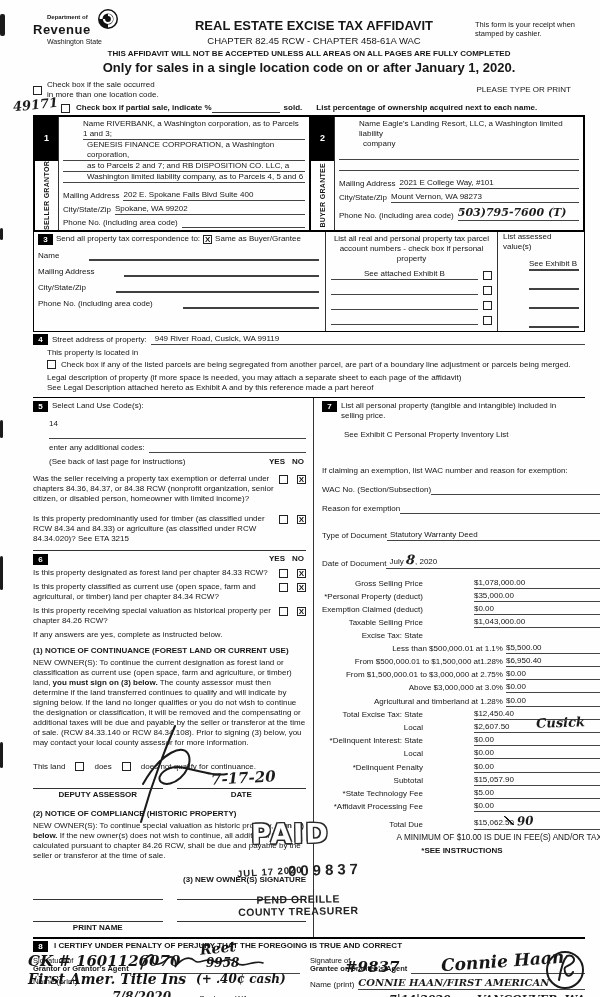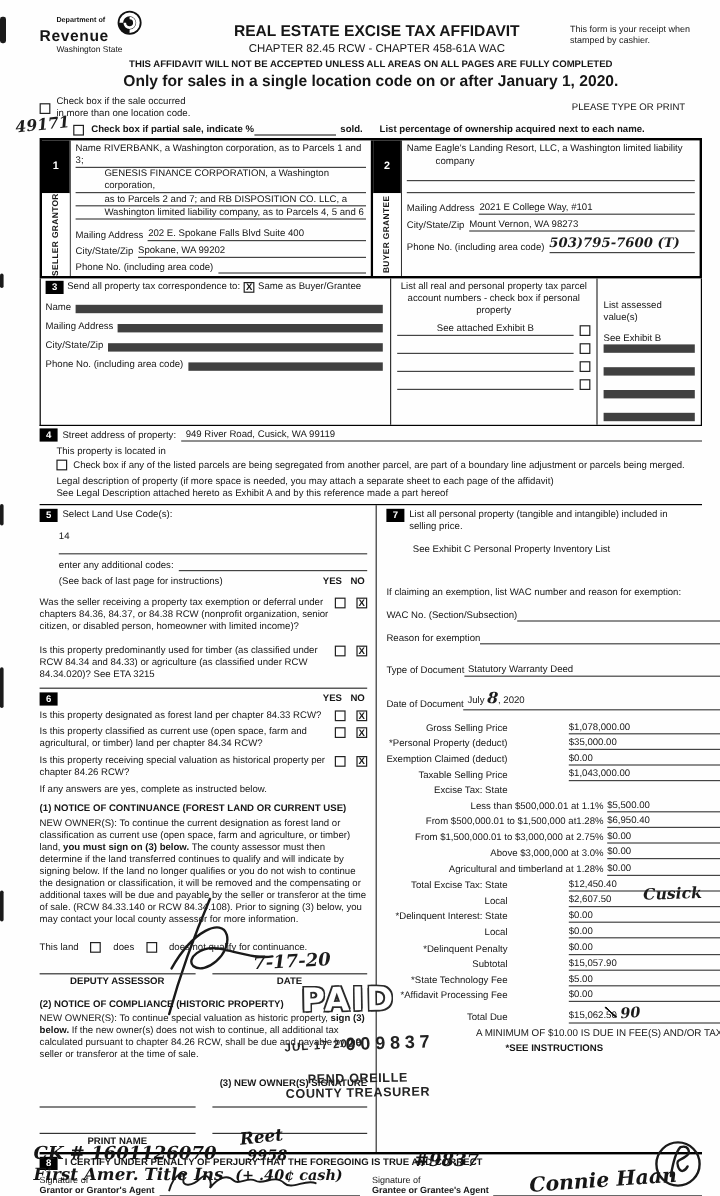--- a/index.html
+++ b/index.html
@@ -42,36 +42,36 @@
   
   .sec12 { display:grid; grid-template-columns:24px 252px 24px 1fr; border:2px solid #000; }
   .strip { display:flex; flex-direction:column; border-right:1px solid #333; }
   .strip .num { background:#000; color:#fff; font-weight:bold; text-align:center;
                 padding:16px 0; font-size:9px; }
   .strip .vlabel { flex:1; display:flex; align-items:center; justify-content:center; background:#fff; }
   .strip .vlabel span { writing-mode:vertical-rl; transform:rotate(180deg);
                         font-weight:bold; font-size:7px; letter-spacing:0.3px; line-height:1.05; text-align:center; }
   .party { padding:2px 4px 1px 4px; }
   .party .nline { border-bottom:1px solid #444; min-height:10.5px; padding-left:24px; }
-  .party .nline.first { padding-left:0; }
+  .party .nline.first { padding-left:0;margin-left:20px; }
   .party .addr-row { display:flex; align-items:flex-end; margin-top:3px; }
   .party .addr-row .lbl { white-space:nowrap; padding-right:4px; }
   .party .addr-row .val { flex:1; border-bottom:1px solid #444; min-height:10px; }
   .col-sep { border-right:2px solid #000; }
   .hw-phone { font-size:11px; white-space:nowrap; }
 
   
   .sec3 { display:grid; grid-template-columns:1fr 172px 86px; border:1.5px solid #000; border-top:none; }
   .sec3 .c1 { padding:2px 6px 3px 4px; border-right:1px solid #333; }
   .sec3 .c2 { padding:2px 5px 3px 5px; border-right:1px solid #333; }
-  .sec3 .c3 { padding:18px 5px 3px 5px; }
+  .sec3 .c3 { padding:0 5px 3px 5px; }
   .sec3 .hrow { display:flex; align-items:center; gap:3px; }
   .frow { display:flex; align-items:flex-end; margin-top:6px; }
   .frow .lbl { white-space:nowrap; padding-right:4px; }
-  .frow .val { flex:1; border-bottom:7px solid #404040; min-height:10px; }
+  .frow .val { flex:1; border-bottom:2px solid #404040; min-height:10px;margin-left:26px; }
   .parcel-row { display:flex; align-items:flex-end; gap:5px; margin-top:5px; }
   .parcel-row .pline { flex:1; border-bottom:1px solid #444; min-height:10px; text-align:center; }
 
   
   .sec4 { border-bottom:1.5px solid #000; padding:2px 0 4px 0; }
   .sec4 .srow { display:flex; align-items:flex-end; gap:4px; }
   .sec4 .srow .val { flex:1; border-bottom:1px solid #444; padding-left:4px; }
   .sec4 .located { margin:3px 0 2px 14px; }
   .sec4 .seg { display:flex; gap:5px; margin-left:14px; align-items:flex-start; }
   .sec4 .legal { margin:3px 0 0 14px; }

